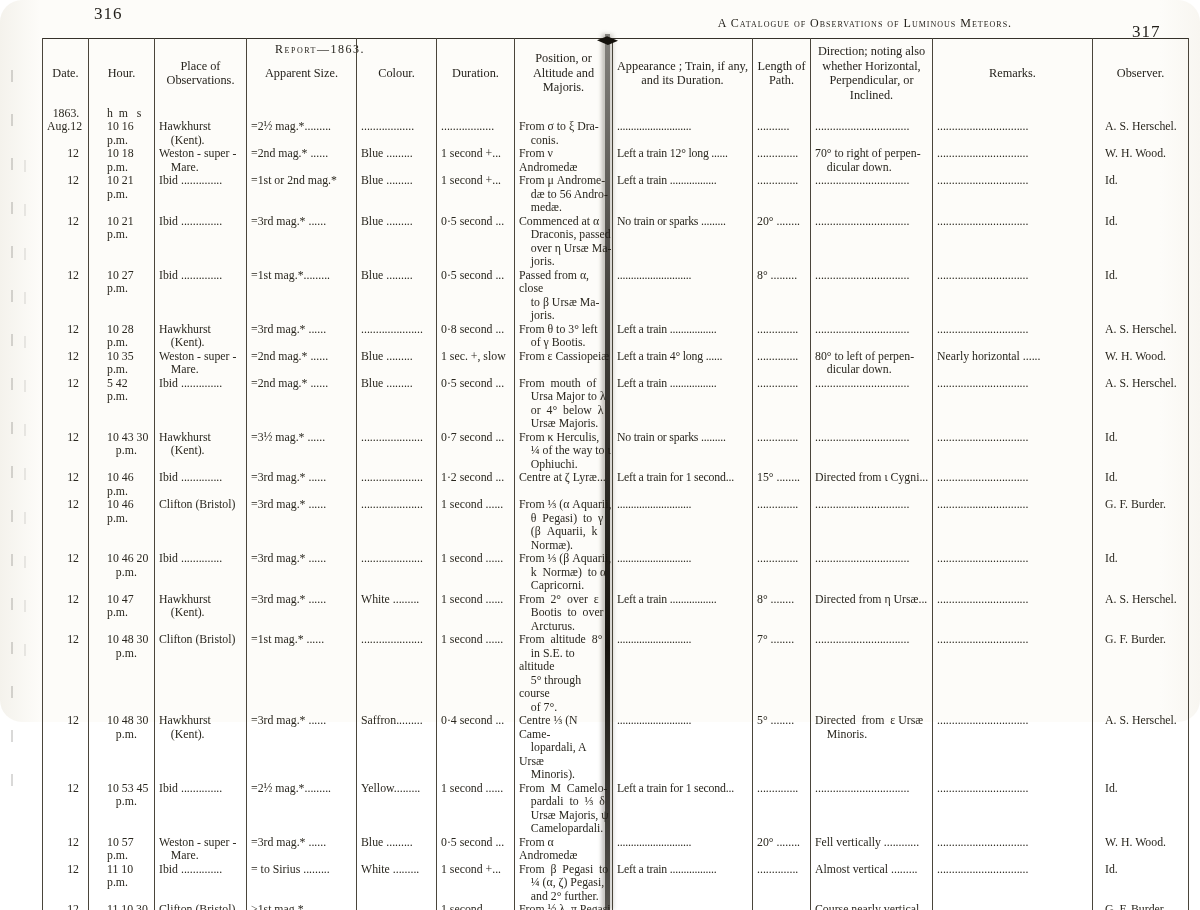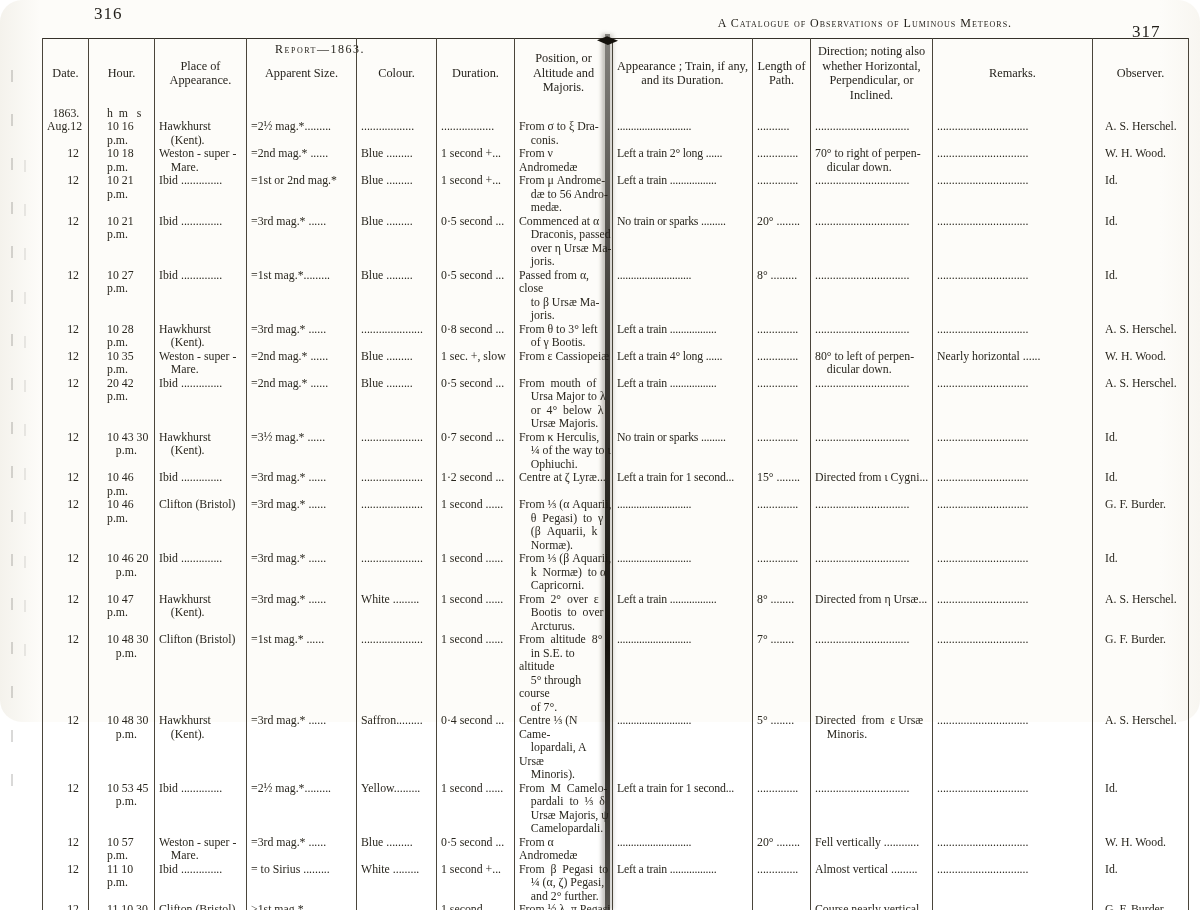--- a/index.html
+++ b/index.html
@@ -95,21 +95,21 @@
         <col style="width:140px">
         <col style="width:58px">
       <col style="width:122px">
         <col style="width:160px">
         <col style="width:96px">
     </colgroup>
     <thead>
       <tr>
         <th>Date.</th>
         <th>Hour.</th>
-        <th>Place of Appearance.</th>
+        <th>Place of Observations.</th>
         <th>Apparent Size.</th>
         <th>Colour.</th>
         <th>Duration.</th>
         <th>Position, or Altitude and Majoris.</th>
         <th>Appearance ; Train, if any, and its Duration.</th>
         <th>Length of Path.</th>
         <th>Direction; noting also whether Horizontal, Perpendicular, or Inclined.</th>
         <th>Remarks.</th>
         <th>Observer.</th>
       </tr>
@@ -147,21 +147,21 @@
   </tr>
         <tr>
     <td class="c-date">12</td>
     <td class="c-hour">10 18 p.m.</td>
     <td class="c-place">Weston - super -
     Mare.</td>
     <td class="c-size">=2nd mag.* ......</td>
     <td class="c-colour">Blue .........</td>
     <td class="c-duration">1 second +...</td>
     <td class="c-position">From ν Andromedæ</td>
-    <td class="c-appearance">Left a train 2° long ......</td>
+    <td class="c-appearance">Left a train 12° long ......</td>
     <td class="c-path">..............</td>
     <td class="c-direction">70° to right of perpen-
     dicular down.</td>
     <td class="c-remarks">...............................</td>
     <td class="c-observer">W. H. Wood.</td>
   </tr>
         <tr>
     <td class="c-date">12</td>
     <td class="c-hour">10 21 p.m.</td>
     <td class="c-place">Ibid ..............</td>
@@ -237,21 +237,21 @@
     <td class="c-position">From ε Cassiopeiæ</td>
     <td class="c-appearance">Left a train 4° long ......</td>
     <td class="c-path">..............</td>
     <td class="c-direction">80° to left of perpen-
     dicular down.</td>
     <td class="c-remarks">Nearly horizontal ......</td>
     <td class="c-observer">W. H. Wood.</td>
   </tr>
         <tr>
     <td class="c-date">12</td>
-    <td class="c-hour">20 42 p.m.</td>
+    <td class="c-hour">5 42 p.m.</td>
     <td class="c-place">Ibid ..............</td>
     <td class="c-size">=2nd mag.* ......</td>
     <td class="c-colour">Blue .........</td>
     <td class="c-duration">0·5 second ...</td>
     <td class="c-position">From  mouth  of
     Ursa Major to λ
     or  4°  below  λ
     Ursæ Majoris.</td>
     <td class="c-appearance">Left a train .................</td>
     <td class="c-path">..............</td>

